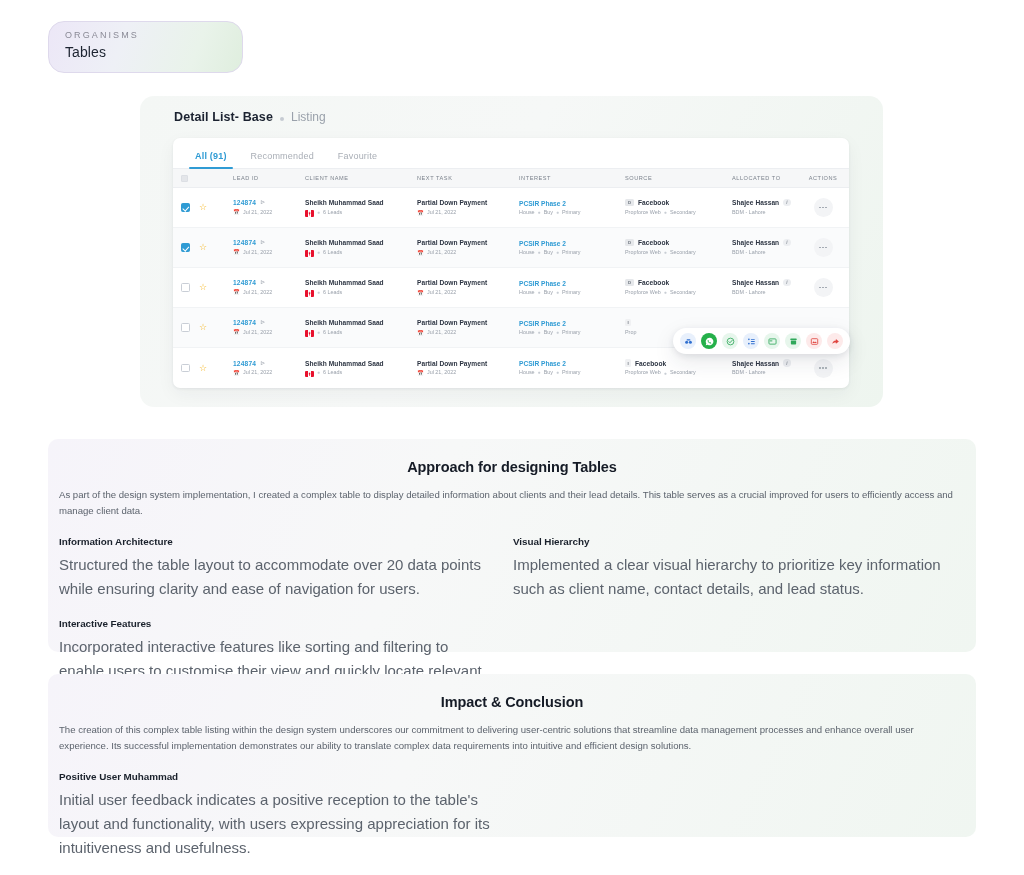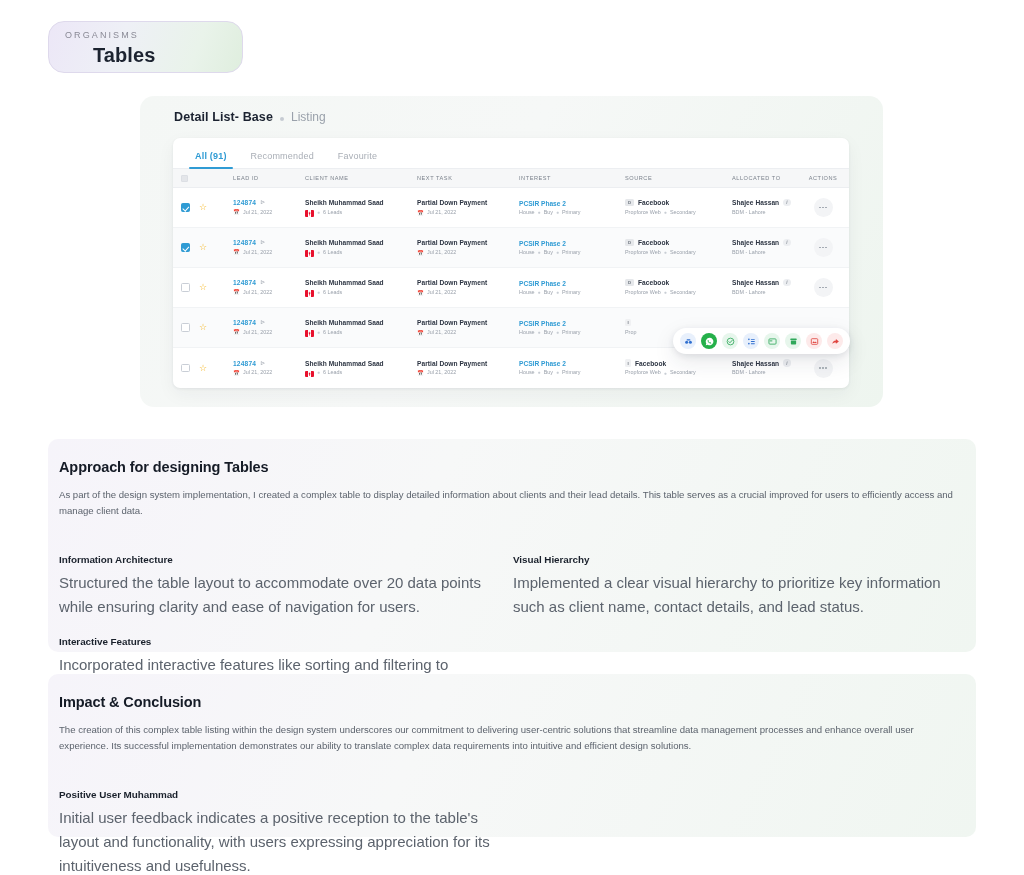--- a/index.html
+++ b/index.html
@@ -18,23 +18,22 @@
     border-radius: 16px;
     border: 1px solid #ded9ec;
     background: linear-gradient(110deg, #ece7f7 0%, #eef0f6 38%, #e9f3ea 75%, #dfeede 100%);
     padding: 8px 16px 0 16px;
   }
   .chip-eyebrow {
     font-size: 9px; letter-spacing: 2.1px; color: #8a8a96;
     font-weight: 400; text-transform: uppercase;
   }
   .chip-title {
-    font-size: 20px; font-weight: 700; color: #1c2330; margin-top: 4px;
+    font-size: 14px; font-weight: 400; color: #1c2330; margin-top: 4px;
     letter-spacing: .1px;
-    margin-left: 28px;
   }
 
   
   .showcase {
     position: absolute; left: 140px; top: 96px;
     width: 743px; height: 311px;
     background: linear-gradient(120deg, #f4f7f5 0%, #f6f8f7 45%, #eef5ef 100%);
     border-radius: 14px;
   }
   .showcase-head {
@@ -165,27 +164,27 @@
   
   .panel {
     position: absolute; left: 48px; width: 928px;
     border-radius: 10px;
     background: linear-gradient(115deg, #f6f4fa 0%, #f7f8f8 40%, #f0f6f1 100%);
     padding: 20px 11px 22px 11px;
   }
   #panel-approach { top: 439px; height: 213px; }
   #panel-impact   { top: 674px; height: 163px; }
 
-  .panel-title { font-size: 14.5px; font-weight: 700; color: #151b26; letter-spacing: -.1px; }
+  .panel-title { font-size: 14.5px; font-weight: 700; color: #151b26; letter-spacing: -.1px; text-align: center; }
   .panel-intro {
     font-size: 9.6px; color: #5c636d; line-height: 1.62; margin-top: 12px;
     max-width: 900px;
   }
   .cols { display: flex; gap: 22px; margin-top: 18px; }
-  .col { width: 432px; margin-top: 18px; }
+  .col { width: 432px; }
   .sub-title { font-size: 9.9px; font-weight: 700; color: #1a212c; letter-spacing: -.05px; }
   .sub-body { font-size: 15px; color: #5c636d; line-height: 1.6; margin-top: 6px; }
   .block + .block { margin-top: 17px; }
 </style>
 </head>
 <body>
 
 <div class="chip">
   <div class="chip-eyebrow">ORGANISMS</div>
   <div class="chip-title">Tables</div>

